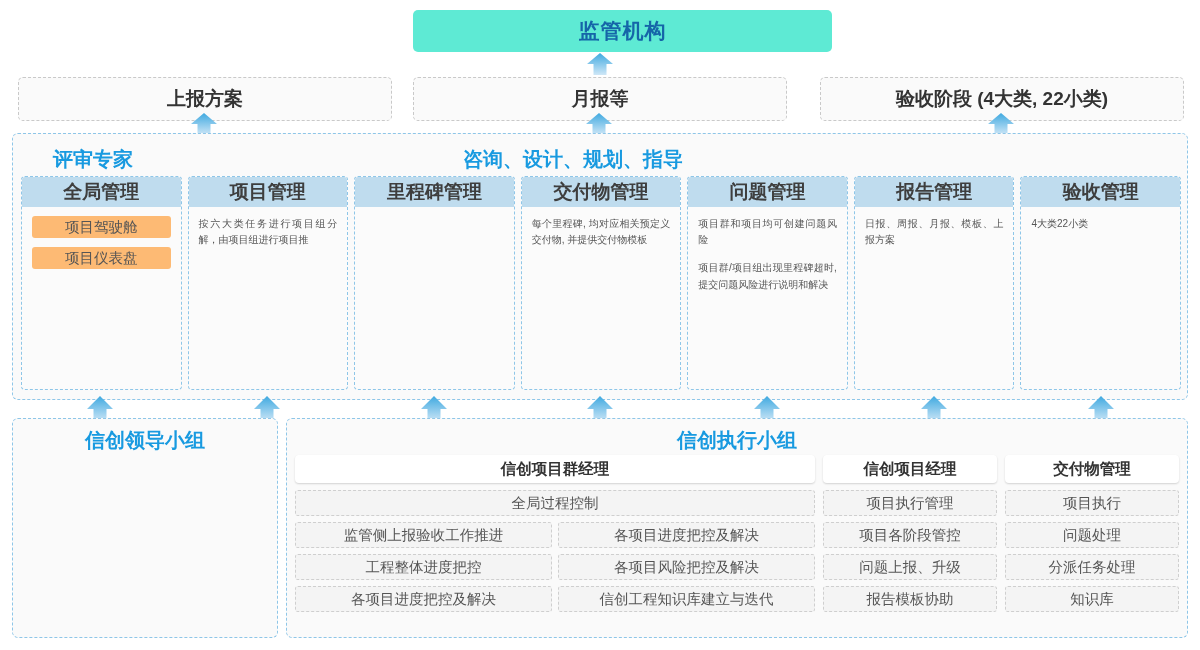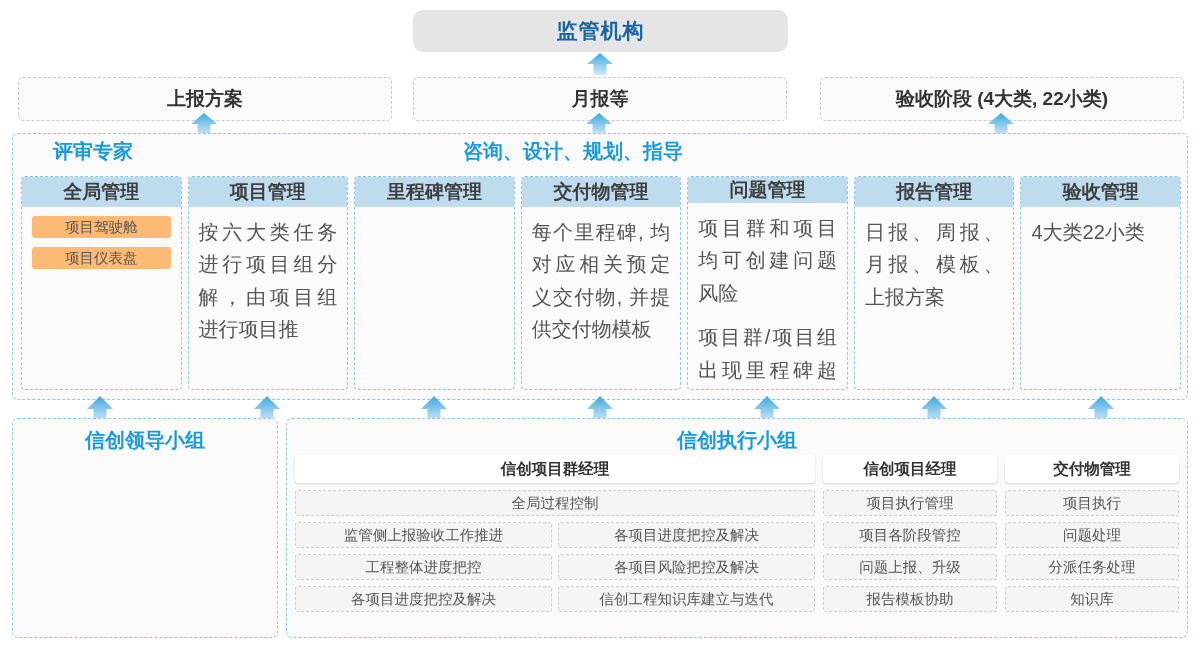--- a/index.html
+++ b/index.html
@@ -11,22 +11,22 @@
     overflow:hidden;
   }
   .canvas{position:relative;width:1200px;height:650px;}
 
   
   .arrow{position:absolute;width:26px;height:30px;}
   .arrow svg{display:block;width:26px;height:30px;}
 
   
   .regulator{
-    position:absolute;left:413px;top:10px;width:375px;height:42px;
-    background:#e5e5e5;border-radius:10px;
+    position:absolute;left:413px;top:10px;width:419px;height:42px;
+    background:#5eead4;border-radius:5px;
     display:flex;align-items:center;justify-content:center;
     font-size:21px;font-weight:bold;color:#1565a8;letter-spacing:1px;
   }
 
   
   .rep-row{position:absolute;left:0;top:77px;width:1200px;height:42px;}
   .rep-box{
     position:absolute;top:0;height:42px;
     border:1px dashed #c9c9c9;border-radius:5px;background:#fafafa;
     display:flex;align-items:center;justify-content:center;
@@ -35,41 +35,41 @@
   .rep-box.b1{left:18px;width:372px;}
   .rep-box.b2{left:413px;width:372px;}
   .rep-box.b3{left:820px;width:362px;}
 
   
   .mid-panel{
     position:absolute;left:12px;top:133px;width:1176px;height:267px;
     border:1px dashed #8ec6e8;border-radius:6px;background:#fafafa;
     box-sizing:border-box;
   }
-  .mid-titles{position:absolute;left:0;top:0;width:1176px;height:38px;}
+  .mid-titles{position:absolute;left:0;top:8px;width:1176px;height:38px;}
   .mid-title{
     position:absolute;top:4px;font-size:20px;font-weight:bold;color:#189ae0;
   }
   .mid-title.t1{left:40px;}
   .mid-title.t2{left:450px;}
 
   .cols{position:absolute;left:8px;top:42px;width:1160px;height:214px;display:flex;gap:6px;}
   .col{
     flex:1 1 0;
     border:1px dashed #8ec6e8;border-radius:4px;background:#fbfbfb;
     box-sizing:border-box;display:flex;flex-direction:column;overflow:hidden;
   }
   .col-head{
     height:30px;background:#bfdcee;
     display:flex;align-items:center;justify-content:center;
     font-size:19px;font-weight:bold;color:#3e3e3e;
   }
   .col-body{flex:1;padding:9px 10px 8px 10px;}
   .col-para{
-    font-size:20px;line-height:1.62;color:#555;
+    font-size:10px;line-height:1.62;color:#555;
     text-align:justify;text-align-last:left;margin:0 0 12px 0;
   }
   .col-para:last-child{margin-bottom:0;}
   .chip{
     background:#fdba74;border-radius:3px;
     height:22px;margin-bottom:9px;
     display:flex;align-items:center;justify-content:center;
     font-size:14.5px;color:#555;
   }
 

